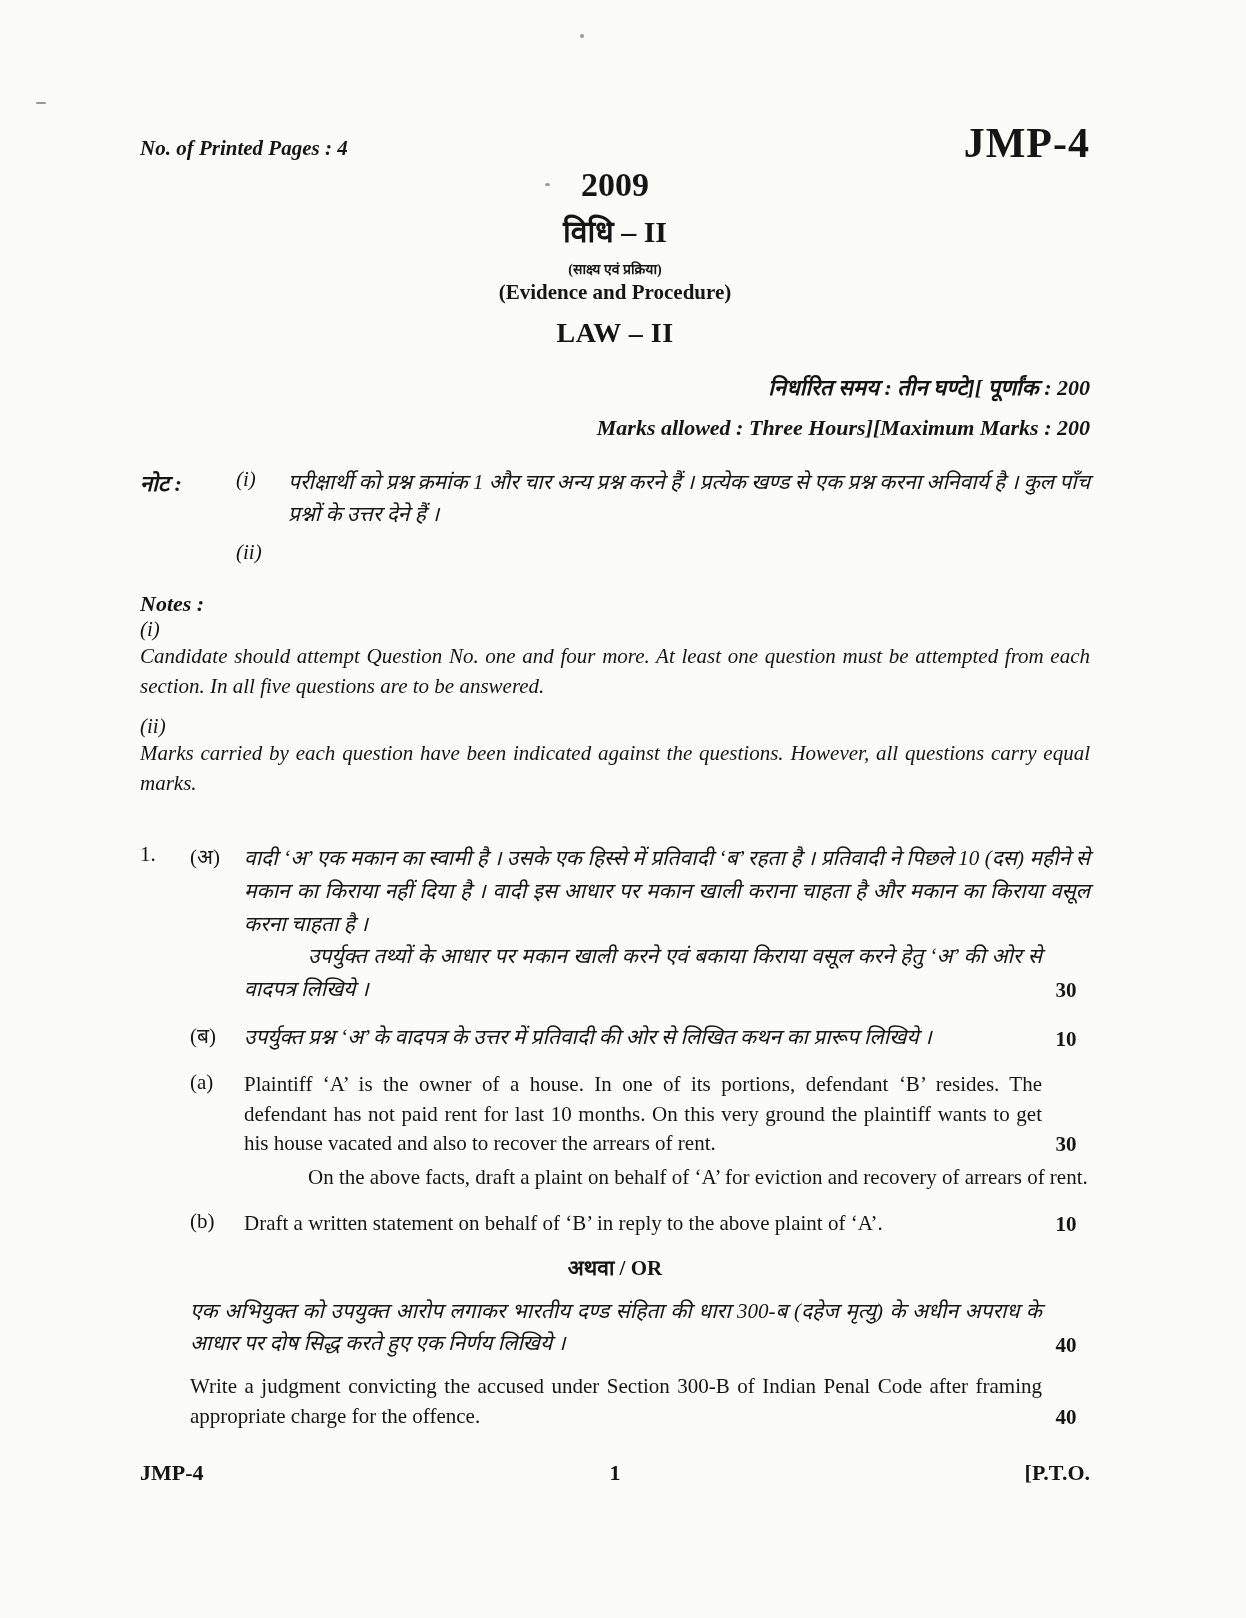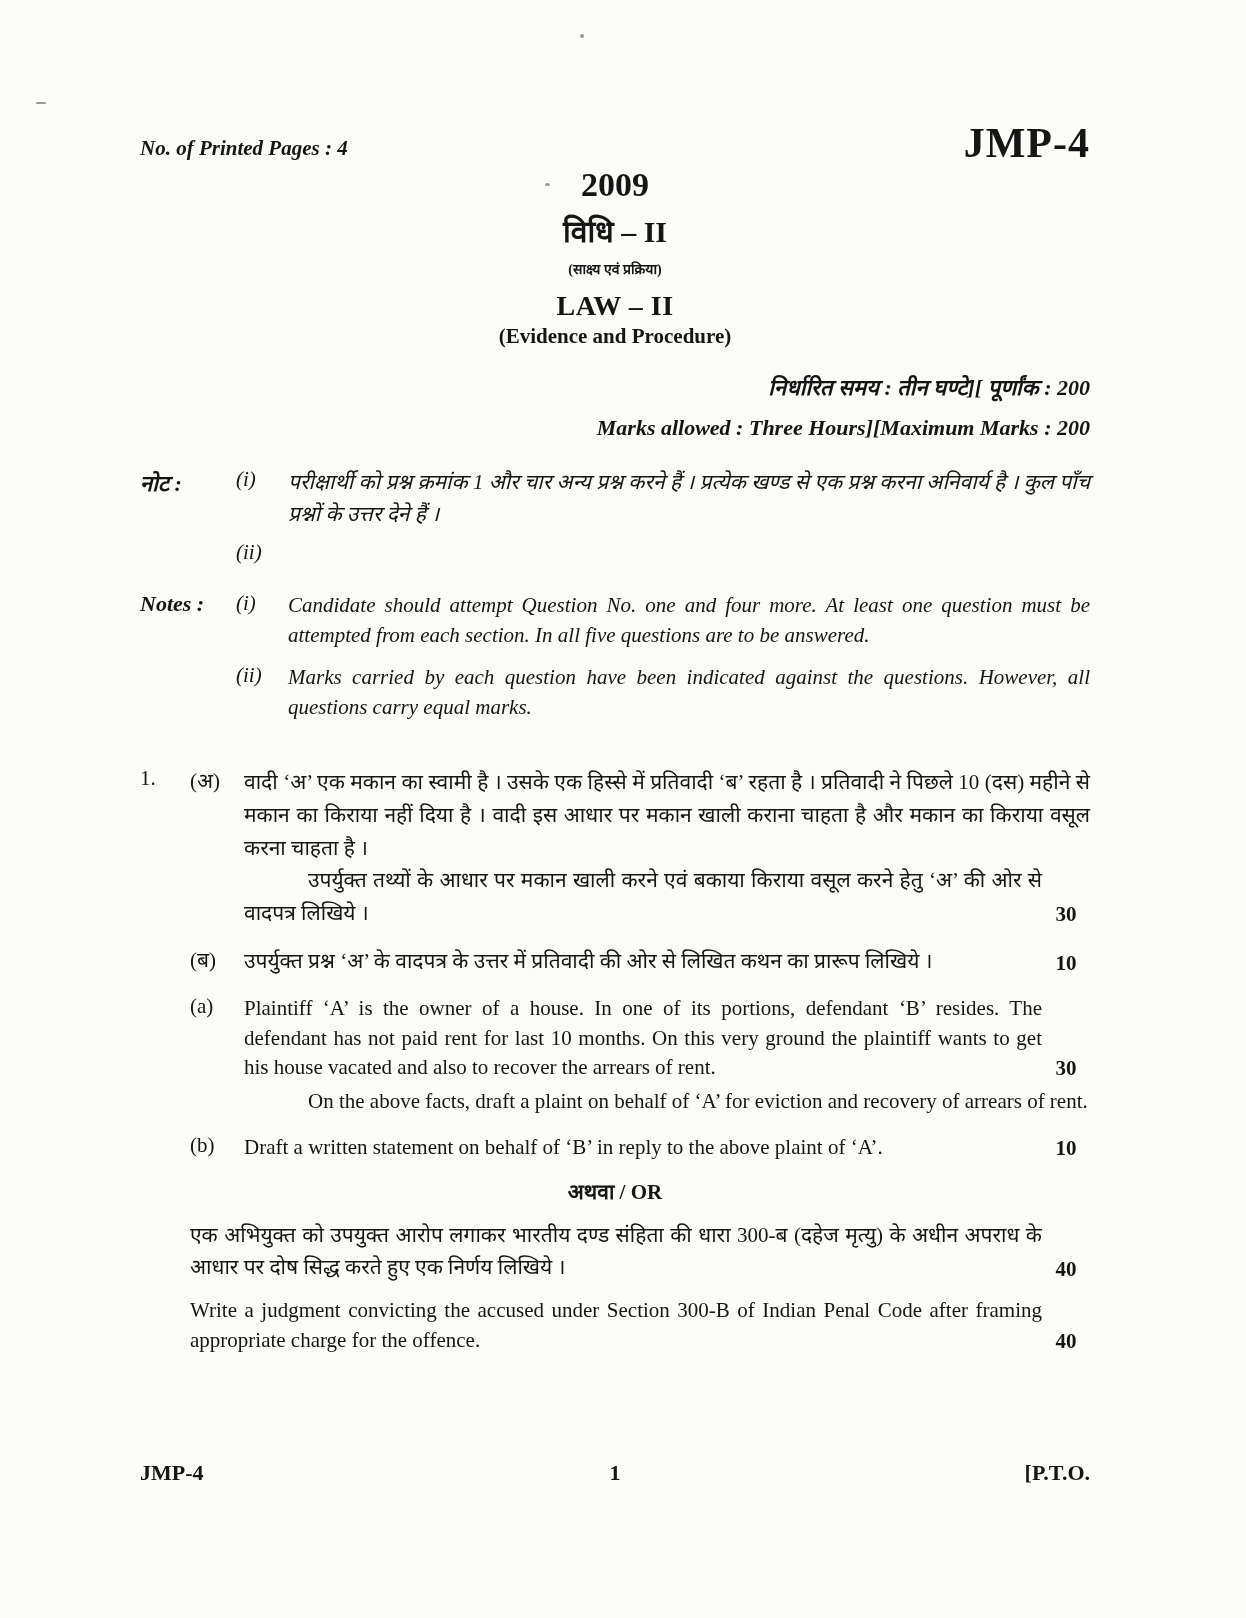--- a/index.html
+++ b/index.html
@@ -33,31 +33,31 @@
   .meta-row.hi { margin-top: 22px; }
   .meta-row.en { margin-top: 14px; }
 
   .notes { margin-top: 26px; }
   .notes.en { margin-top: 26px; }
   .note-row { display: flex; margin-top: 10px; }
   .note-row:first-child { margin-top: 0; }
   .note-label { width: 96px; flex: none; font-weight: bold; font-style: italic; font-size: 22px; }
   .note-num { width: 52px; flex: none; font-style: italic; font-size: 21px; }
   .note-text { flex: 1; font-style: italic; font-size: 21px; line-height: 1.5; text-align: justify; }
-  .notes.en .note-row { margin-top: 12px; }
+  .notes.en .note-row { margin-top: 12px; flex-direction: column; }
   .notes.en .note-text { line-height: 1.42; }
 
   .q-block { margin-top: 44px; }
   .q-row { display: flex; }
   .q-row.mt { margin-top: 16px; }
   .col-qnum { width: 50px; flex: none; font-size: 21px; }
   .col-part { width: 54px; flex: none; font-size: 21px; }
   .col-text { flex: 1; }
   .qtext { font-size: 21px; text-align: justify; }
-  .qtext.hi { line-height: 1.55; }
+  .qtext.hi { line-height: 1.55; font-style: italic; }
   .qtext.en { line-height: 1.42; }
   .qline { display: flex; align-items: flex-end; }
   .qline .qtext { flex: 1; }
   .qmark { width: 48px; flex: none; text-align: center; font-weight: bold; font-size: 21px; padding-bottom: 2px; }
   .indent { text-indent: 64px; }
   .cont { margin-top: 4px; }
 
   .or-sep { text-align: center; font-weight: bold; font-size: 21px; margin-top: 14px; }
   .or-row { display: flex; margin-top: 14px; margin-left: 50px; }
   .or-row.en { margin-top: 12px; }
@@ -78,22 +78,22 @@
   <div class="artifact a3"></div>
 
   <div class="top-row">
     <div class="printed-pages">No. of Printed Pages : 4</div>
     <div class="paper-code">JMP-4</div>
   </div>
 
   <div class="center year">2009</div>
   <div class="center title-hi">विधि – II</div>
   <div class="center sub-hi">(साक्ष्य एवं प्रक्रिया)</div>
+  <div class="center sub-en">(Evidence and Procedure)</div>
   <div class="center title-en">LAW – II</div>
-  <div class="center sub-en">(Evidence and Procedure)</div>
 
   <div class="meta-row hi">
     <div>निर्धारित समय : तीन घण्टे]</div>
     <div>[ पूर्णांक : 200</div>
   </div>
   <div class="meta-row en">
     <div>Marks allowed :  Three Hours]</div>
     <div>[Maximum Marks :  200</div>
   </div>
 

